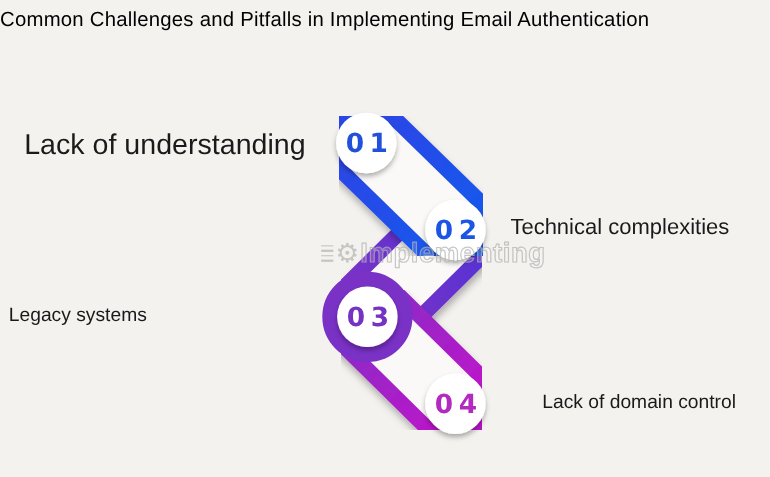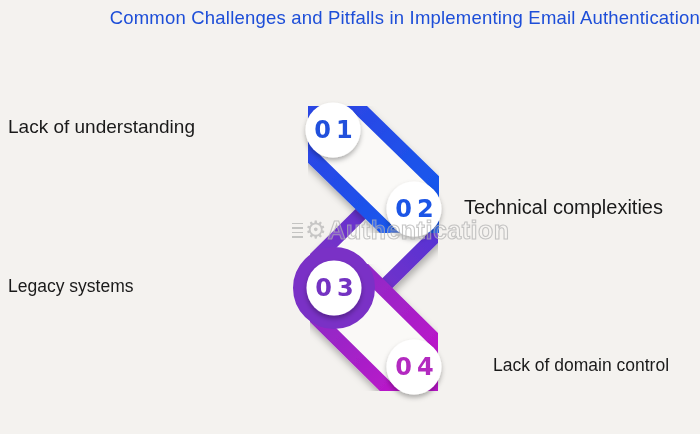--- a/index.html
+++ b/index.html
@@ -3,25 +3,25 @@
 <meta charset="utf-8">
 <style>
   html,body{margin:0;padding:0;}
   .stage{
     position:relative;width:700px;height:434px;overflow:hidden;
     background:#f4f2ef;
     font-family:"Liberation Sans", sans-serif;
   }
   .title{
     position:absolute;top:7px;left:0;width:100%;
-    text-align:right;font-size:18.5px;font-weight:400;color:#1d4ed8;
+    text-align:left;font-size:18.5px;font-weight:400;color:#000000;
     letter-spacing:0.2px;
   }
   .label{position:absolute;color:#1a1a1a;white-space:nowrap;}
-  .label-1{left:8px;top:116px;font-size:19px;}
+  .label-1{left:22px;top:116px;font-size:26px;}
   .label-2{left:464px;top:196px;font-size:20px;}
   .label-3{left:8px;top:276px;font-size:17.5px;}
   .label-4{left:463px;top:355px;font-size:17.5px;margin-left:30px;}
   .diagram-svg{position:absolute;left:0;top:0;}
   .watermark{
     position:absolute;left:292px;top:213px;height:34px;
     display:flex;align-items:center;gap:1px;opacity:0.85;z-index:5;
     pointer-events:none;
   }
   .wm-lines{
@@ -107,16 +107,16 @@
   <div class="label label-4">Lack of domain control</div>
 
   <div class="watermark">
     <span class="wm-lines">
         <i></i>
         <i></i>
         <i></i>
         <i></i>
       </span>
     <span class="wm-gear">⚙</span>
-    <span class="wm-text">Authentication</span>
+    <span class="wm-text">Implementing</span>
   </div>
 
 </div>
 
 </body></html>

